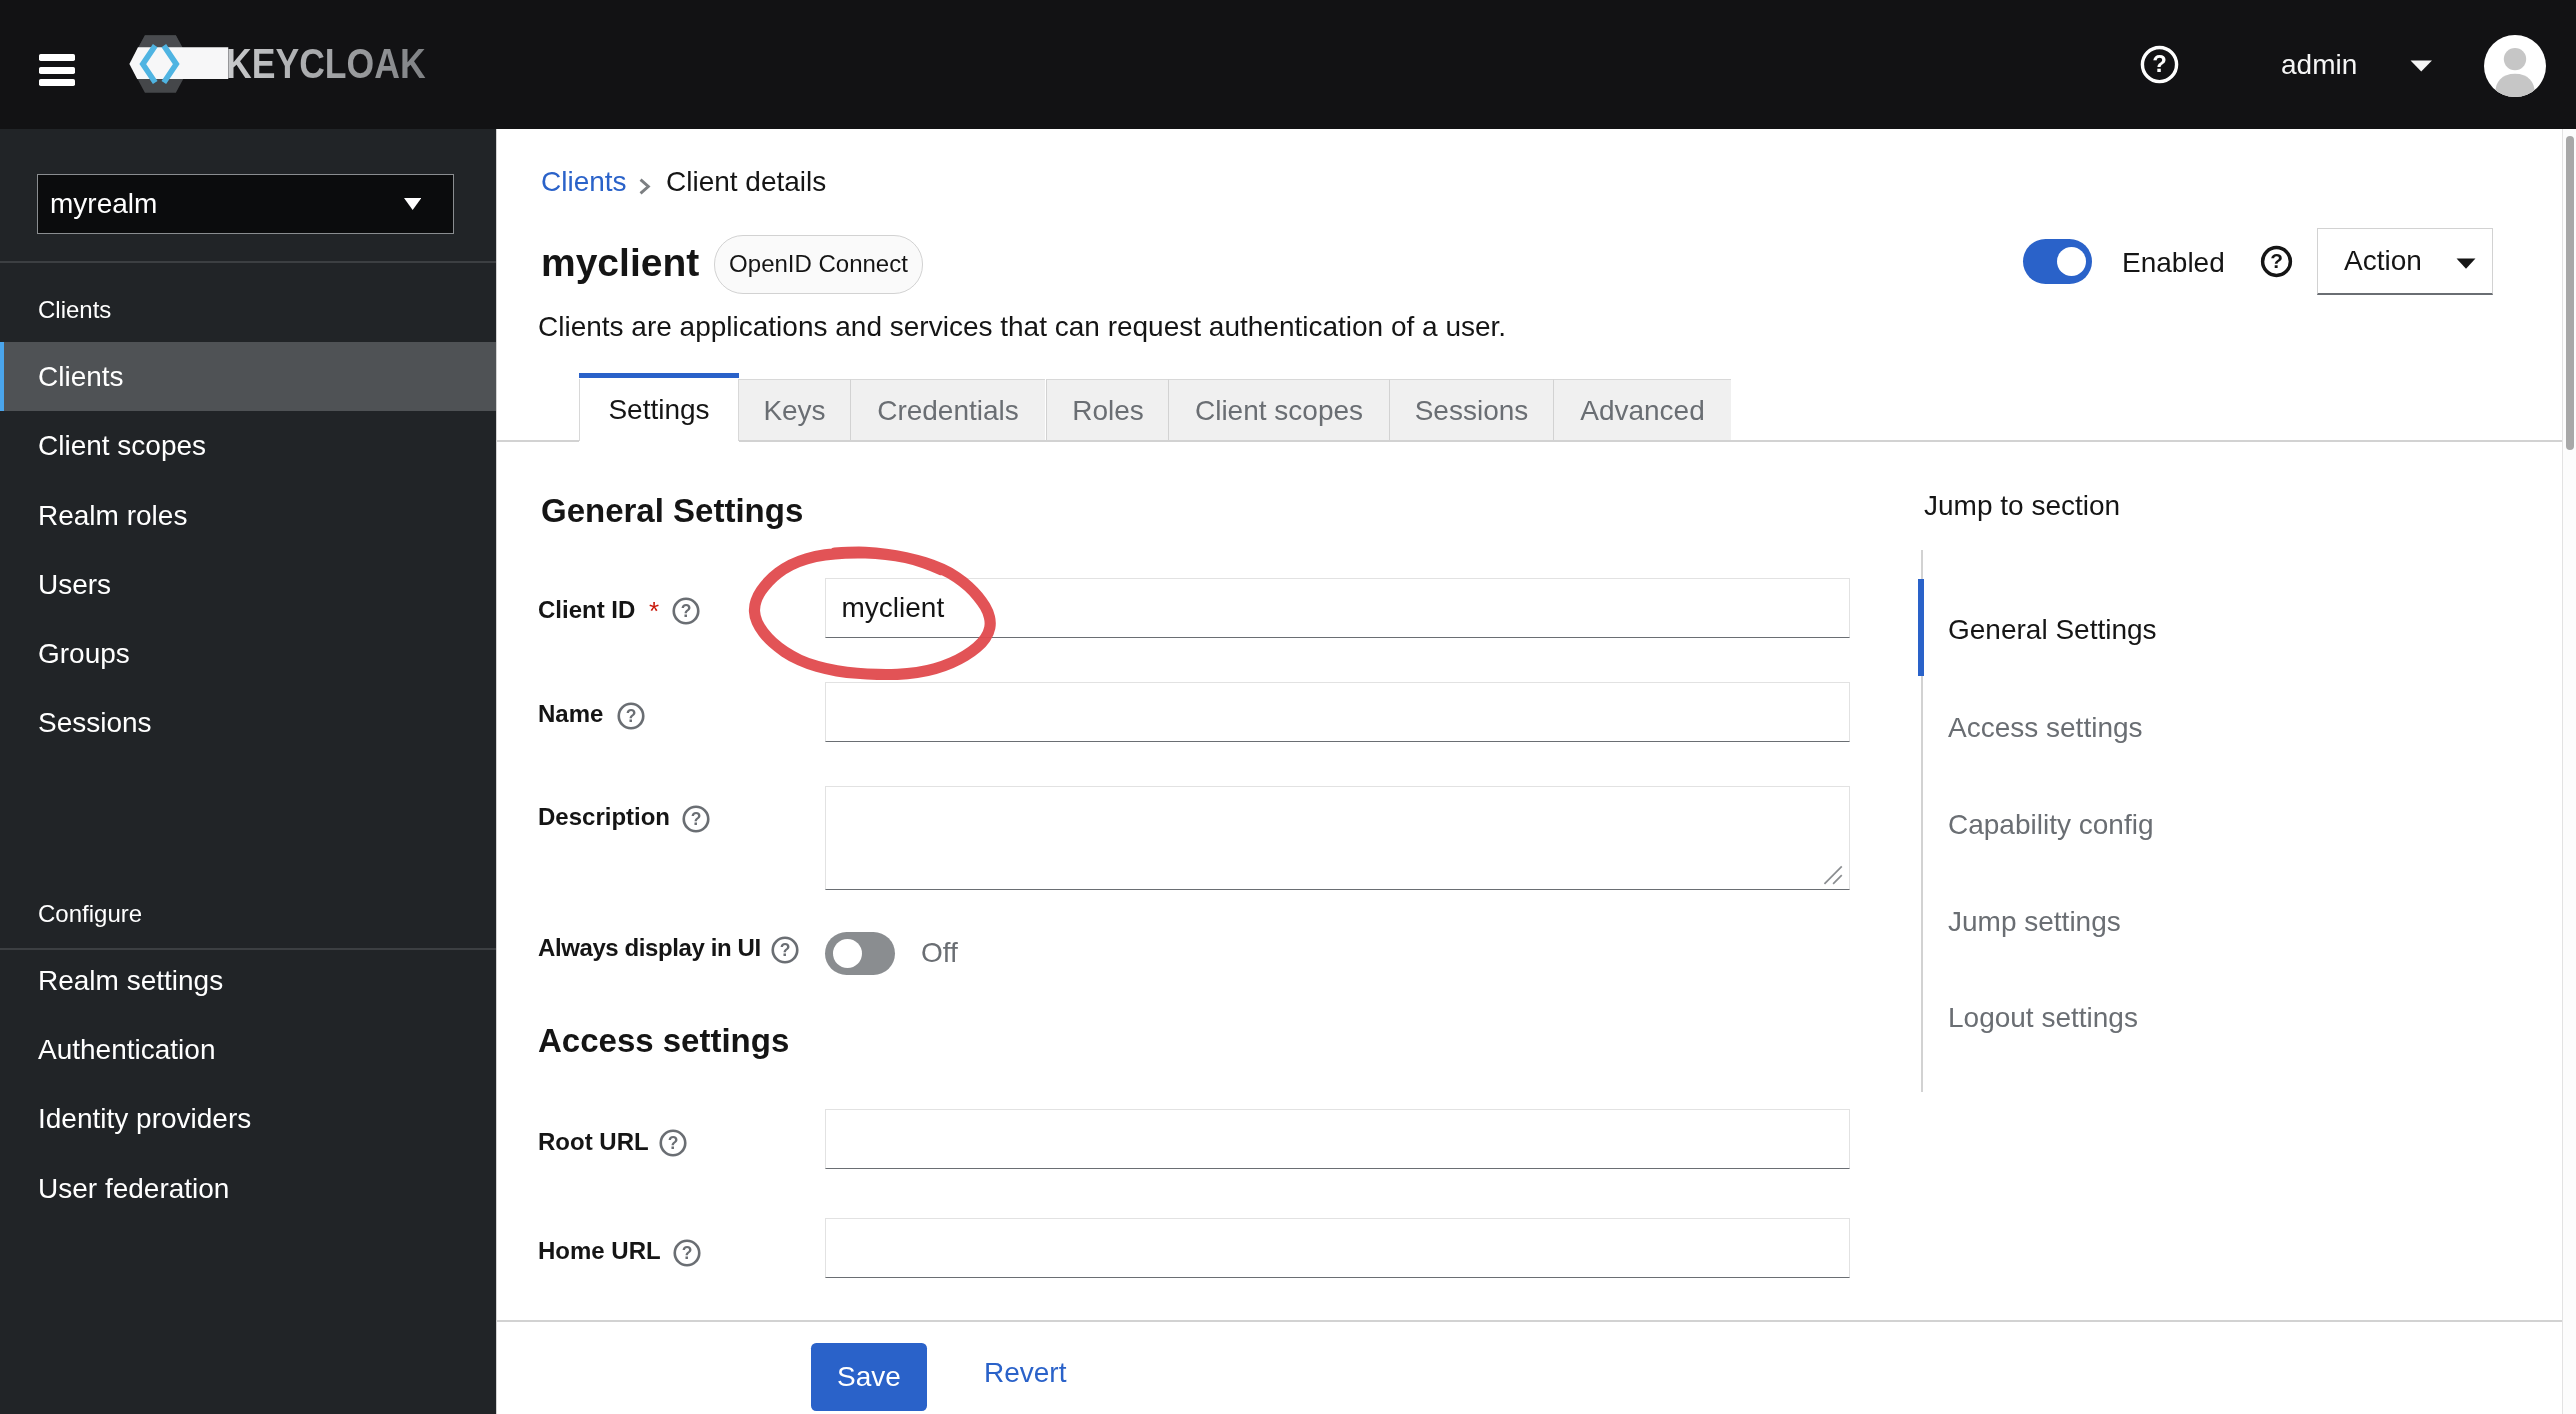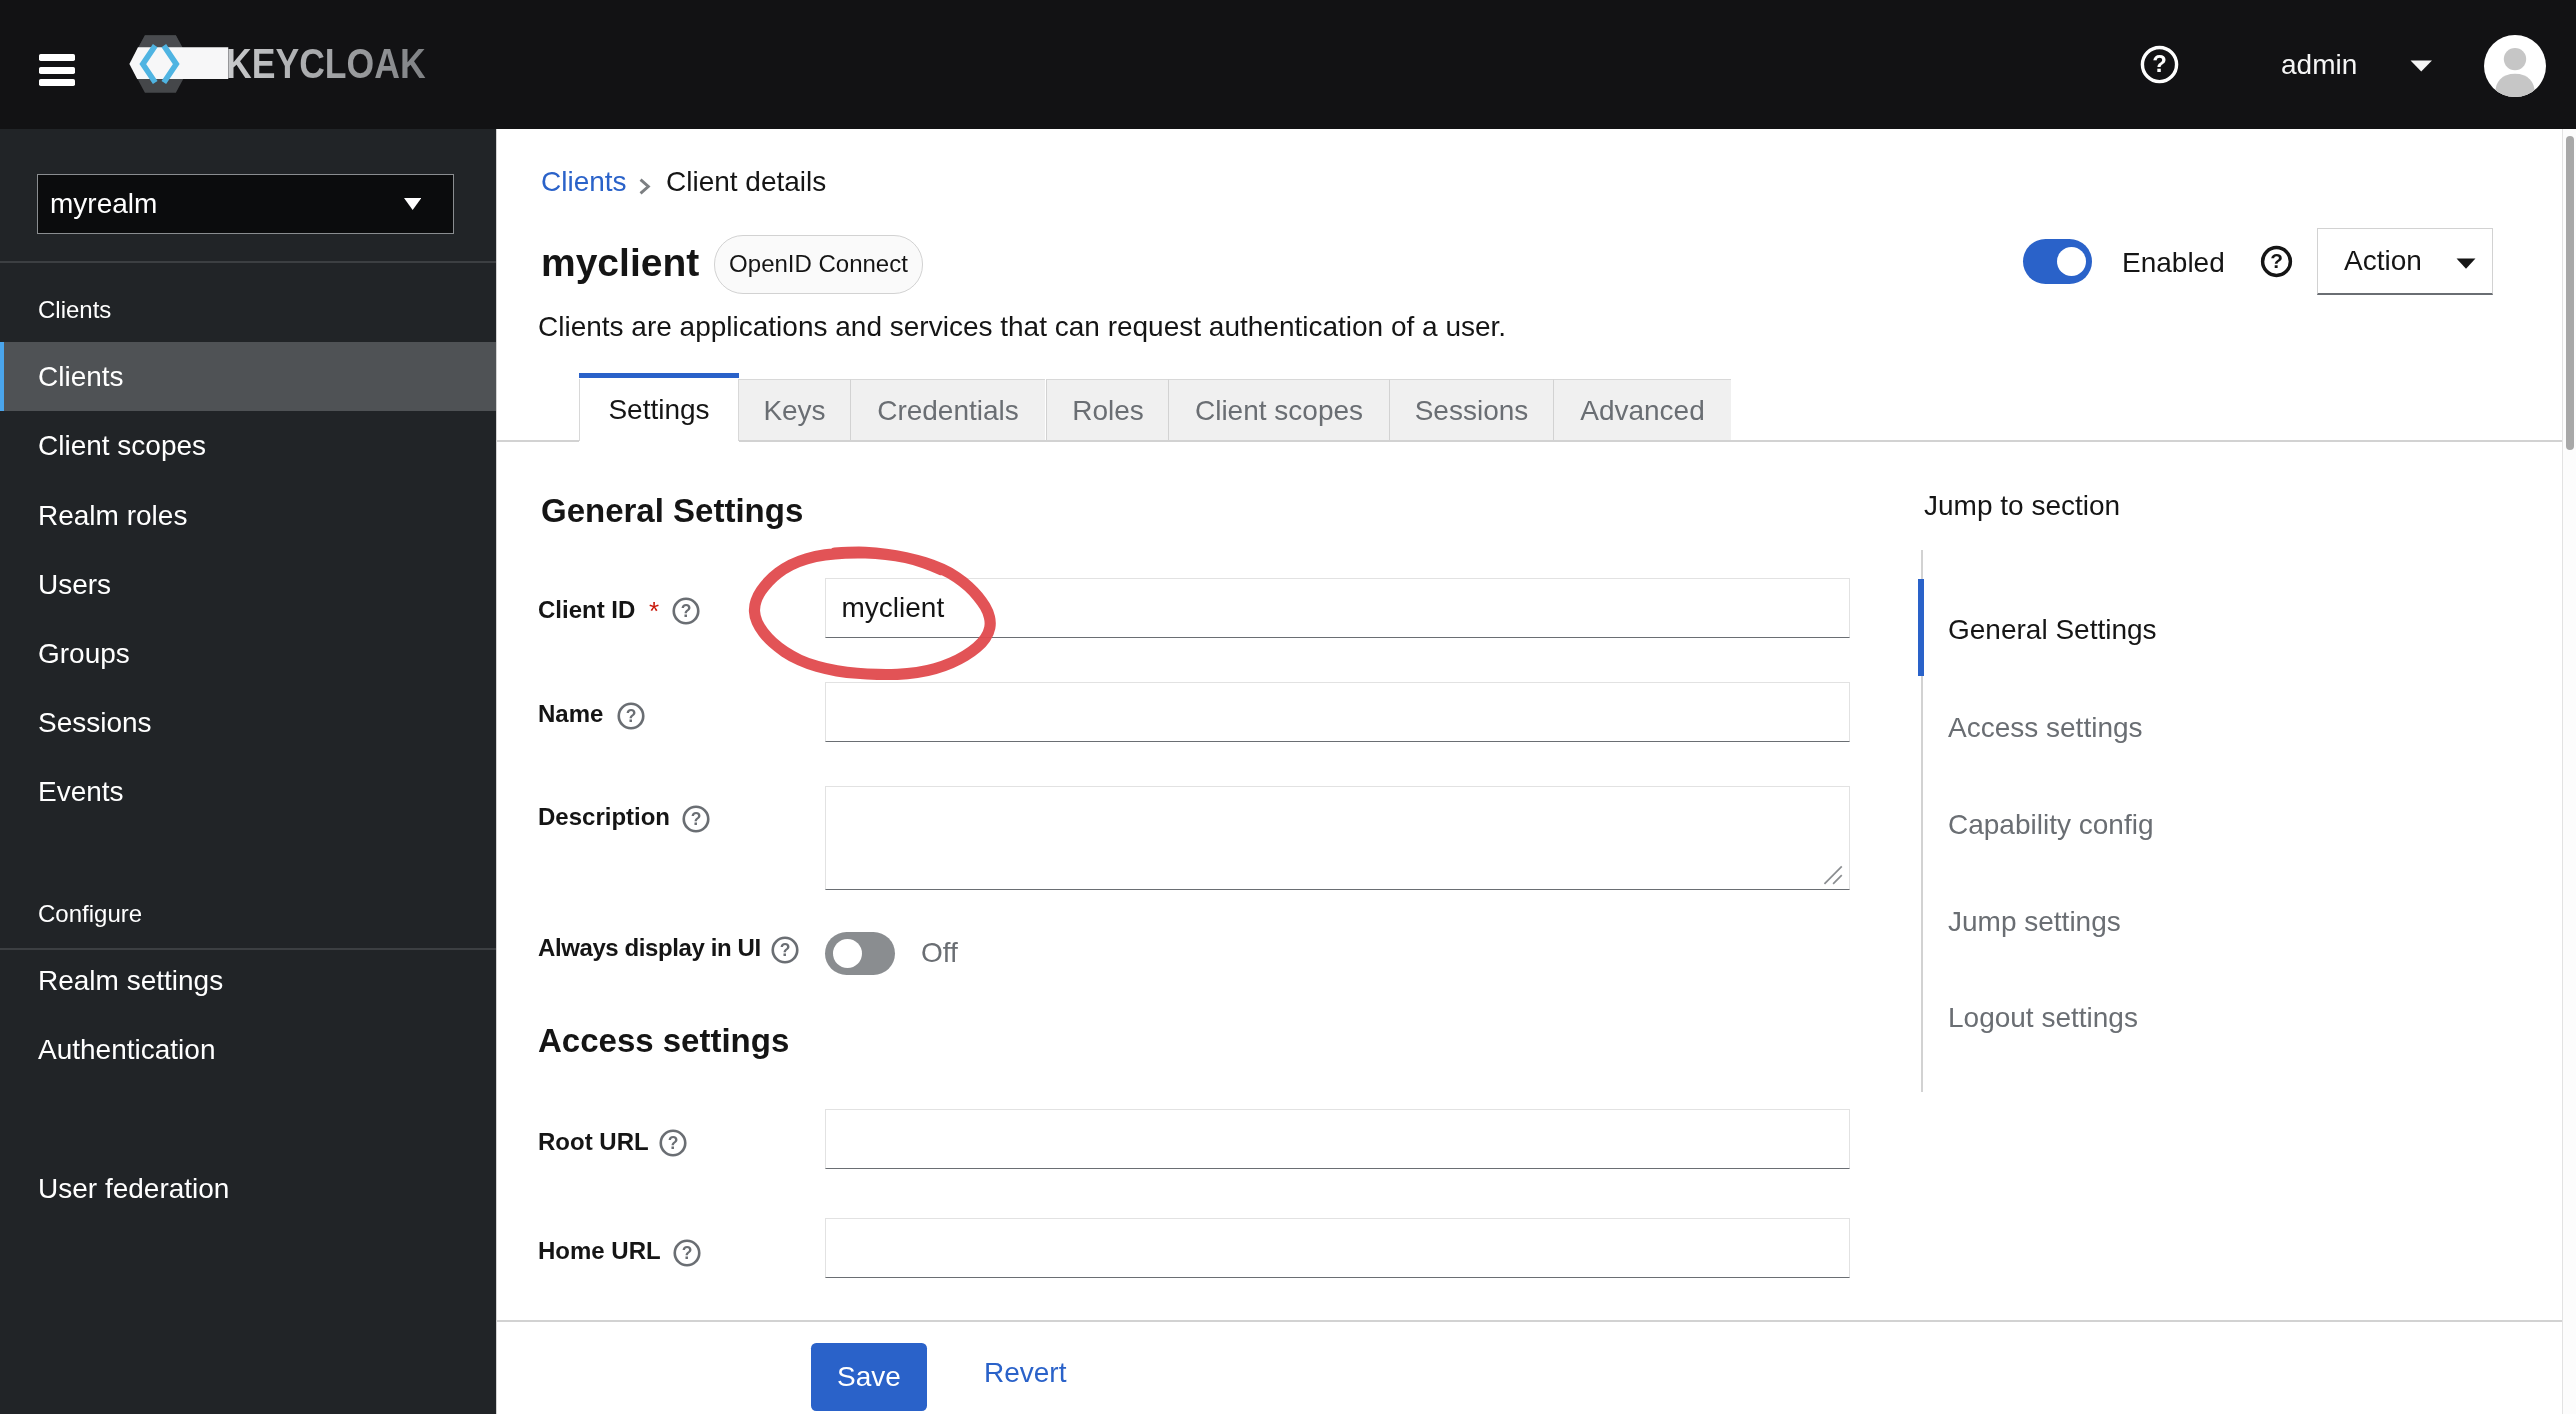--- a/index.html
+++ b/index.html
@@ -100,25 +100,25 @@
       </svg>
     </div>
     <div class="abs sep" style="top:132px;"></div>
     <div class="abs navsec" style="top:167px;">Clients</div>
     <div class="abs navitem cur" style="top:213px;">Clients</div>
     <div class="abs navitem" style="top:282px;">Client scopes</div>
     <div class="abs navitem" style="top:352px;">Realm roles</div>
     <div class="abs navitem" style="top:421px;">Users</div>
     <div class="abs navitem" style="top:490px;">Groups</div>
     <div class="abs navitem" style="top:559px;">Sessions</div>
-    <div class="abs navitem" style="top:628px;">Events</div>
     <div class="abs navsec" style="top:771px;">Configure</div>
     <div class="abs sep" style="top:819px;"></div>
     <div class="abs navitem" style="top:817px;">Realm settings</div>
     <div class="abs navitem" style="top:886px;">Authentication</div>
+    <div class="abs navitem" style="top:955px;">Identity providers</div>
     <div class="abs navitem" style="top:1025px;">User federation</div>
   </div>
 
   <div class="abs" id="content">
 
     <div class="abs blue" style="left:44px; top:37px; font-size:28px;">Clients</div>
     <svg class="abs" style="left:140px; top:48px;" width="14" height="19" viewBox="0 0 16 22">
       <polyline points="4,3 13,11 4,19" fill="none" stroke="#7c7f82" stroke-width="3.4"></polyline>
     </svg>
     <div class="abs t32" style="left:169px; top:37px;">Client details</div>

